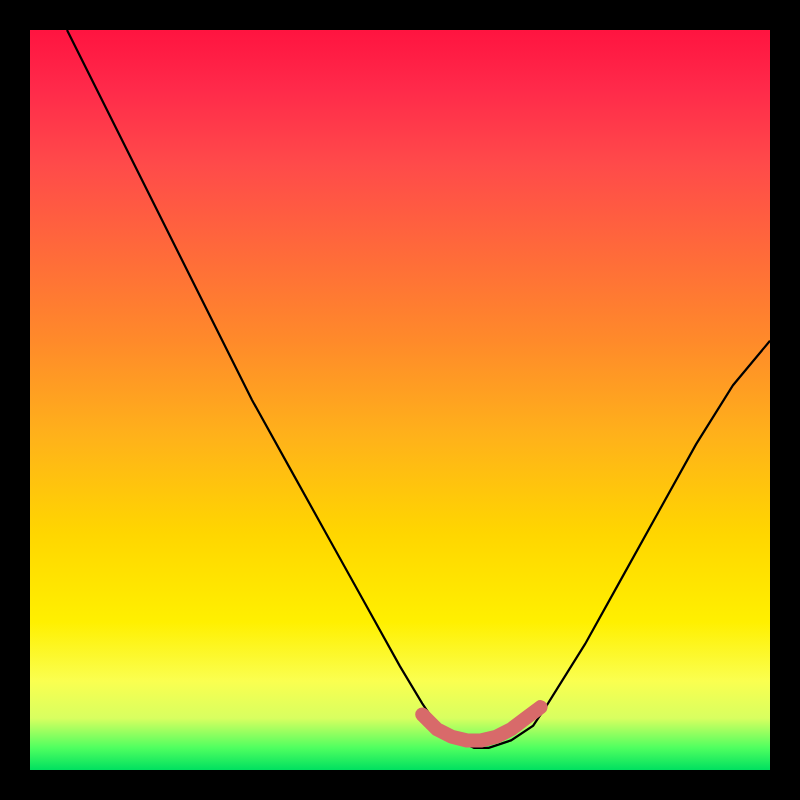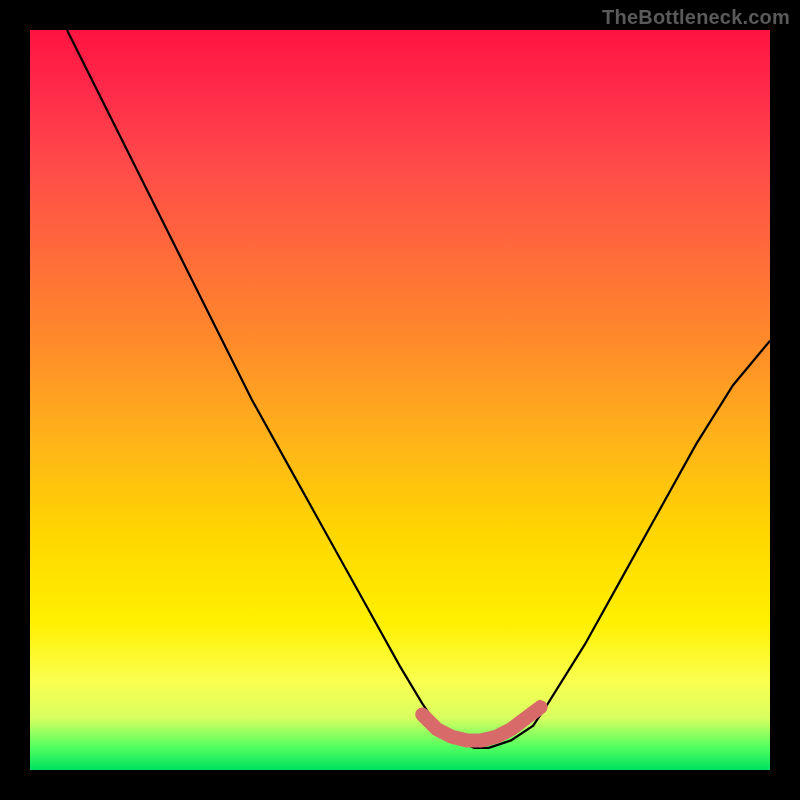--- a/index.html
+++ b/index.html
@@ -56,21 +56,20 @@
     font-weight: 600;
     letter-spacing: 0.2px;
     user-select: none;
   }
 </style>
 </head>
 <body>
 
 <div class="frame">
 
-  <div class="watermark">TheBottleneck.com</div>
 
   <div class="plot-area">
     <svg class="curve" viewBox="0 0 740 740" preserveAspectRatio="none">
       <path id="curve-path" fill="none" stroke="#000000" stroke-width="2.2" d="M37.0 0.0 L74.0 74.0 L111.0 148.0 L148.0 222.0 L185.0 296.0 L222.0 370.0 L259.0 436.6 L296.0 503.2 L333.0 569.8 L370.0 636.4 L392.2 673.4 L407.0 695.6 L429.2 710.4 L444.0 717.8 L458.8 717.8 L481.0 710.4 L503.2 695.6 L518.0 673.4 L555.0 614.2 L592.0 547.6 L629.0 481.0 L666.0 414.4 L703.0 355.2 L740.0 310.8"></path>
       <path id="highlight-path" fill="none" stroke="#d86a6a" stroke-width="14" stroke-linecap="round" stroke-linejoin="round" d="M392.2 684.5 L407.0 699.3 L421.8 706.7 L436.6 710.4 L451.4 710.4 L466.2 706.7 L481.0 699.3 L495.8 688.2 L510.6 677.1"></path>
     </svg>
   </div>
 </div>
 
 </body></html>

